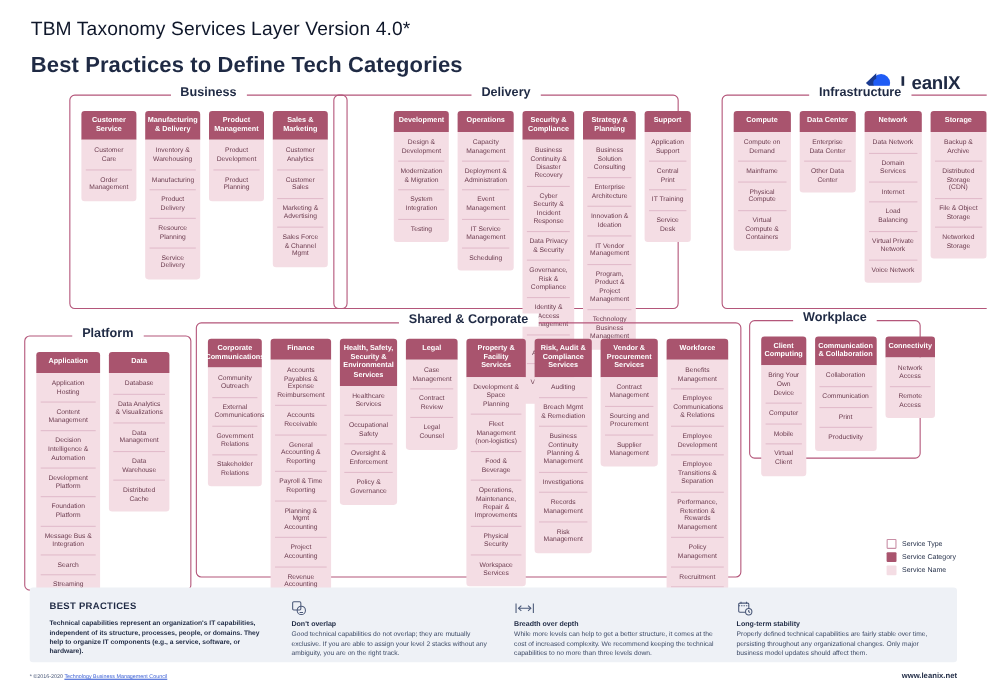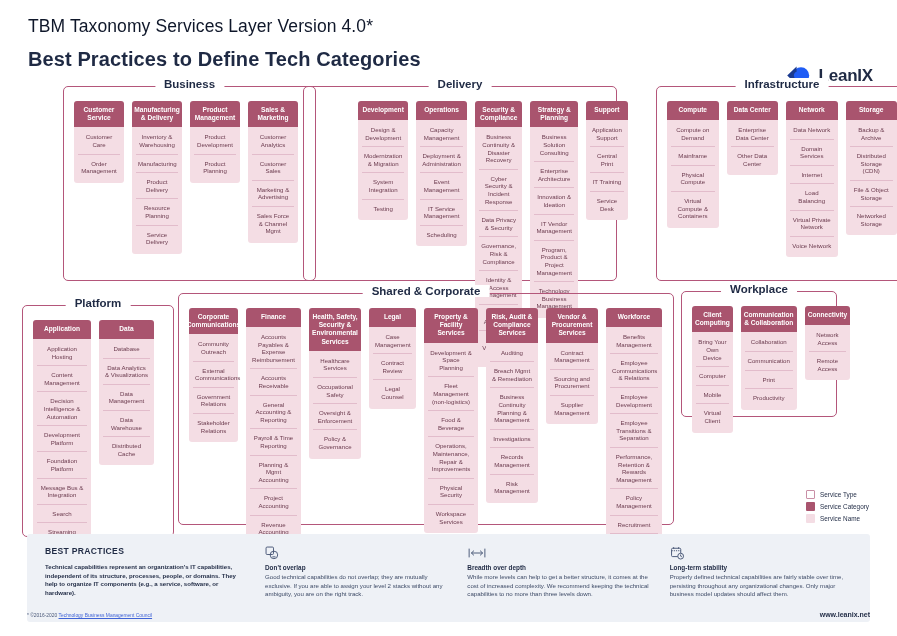--- a/index.html
+++ b/index.html
@@ -75,21 +75,21 @@
   .legend-row { display:flex; align-items:center; gap:5px; }
   .legend-sw { width:9px; height:9px; border-radius:1px; }
   .sw-type { background:#ffffff; border:1px solid #c98fa6; }
   .sw-cat  { background:#a9546e; }
   .sw-name { background:#f4dde4; }
   .legend-label { font-size:6.4px; color:#1f2a44; }
 
   
   .bp {
     position:absolute;
-    left:27px; top:534px; width:843px; height:88px;
+    left:27px; top:534px; width:843px; height:68px;
     background:#eef1f6;
     border-radius:3px;
     display:flex;
     padding:12px 18px 10px 18px;
     gap:20px;
   }
   .bp-col { flex:1; }
   .bp-col.first { flex:0 0 200px; }
   .bp-title-main { font-size:8.6px; font-weight:700; color:#1f2a44; letter-spacing:.3px; margin-bottom:7px; }
   .bp-icon { height:14px; margin-bottom:4px; color:#4a5878; }

